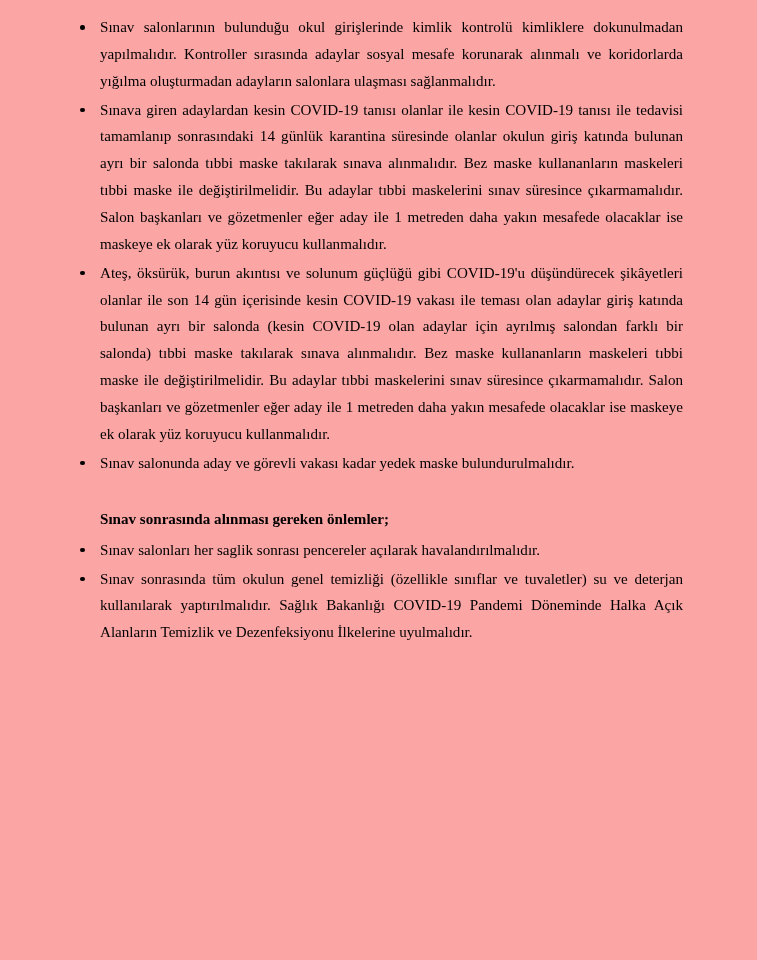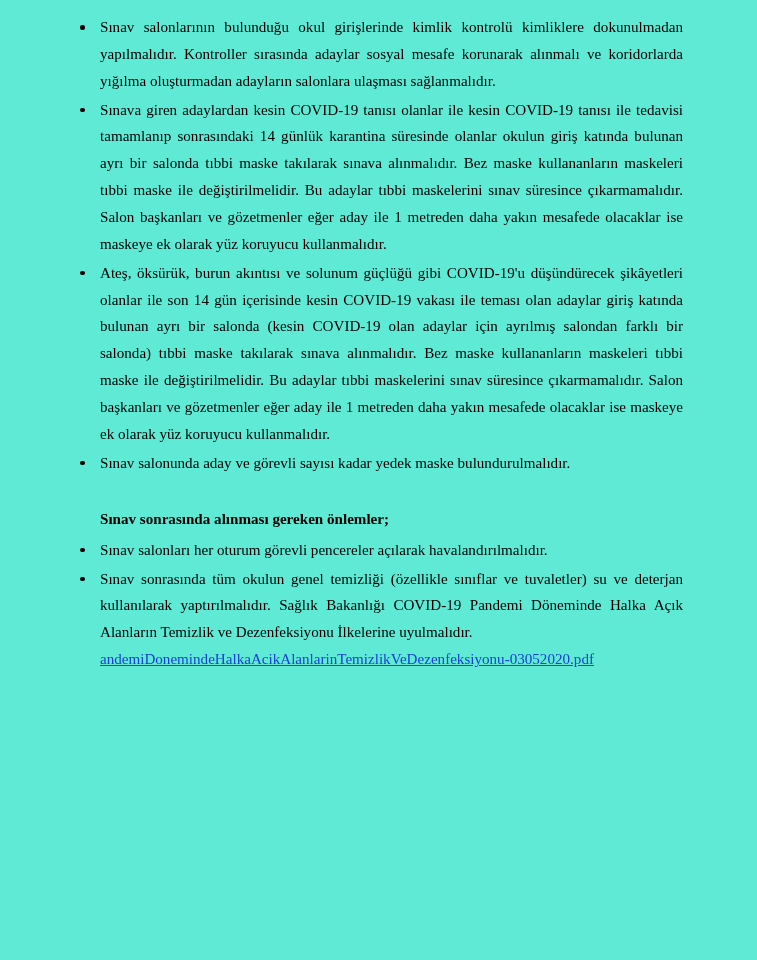--- a/index.html
+++ b/index.html
@@ -12,21 +12,21 @@
     height: 960px;
     font-family: "Liberation Serif", serif;
     color: #000000;
   }
   .page {
     position: relative;
     width: 757px;
     height: 960px;
     box-sizing: border-box;
     padding: 14px 74px 10px 72px;
-    background: #5eead4;
+    background: #fca5a5;
   }
   ul.bullets {
     list-style: none;
     margin: 0;
     padding: 0;
   }
   ul.bullets > li {
     position: relative;
     padding-left: 28px;
     margin: 0 0 2px 0;
@@ -73,26 +73,25 @@
 </style>
 </head>
 <body>
 
 <div class="page">
 
   <ul class="bullets">
     <li class="para-gap">Sınav salonlarının bulunduğu okul girişlerinde kimlik kontrolü kimliklere dokunulmadan yapılmalıdır. Kontroller sırasında adaylar sosyal mesafe korunarak alınmalı ve koridorlarda yığılma oluşturmadan adayların salonlara ulaşması sağlanmalıdır.</li>
     <li class="para-gap">Sınava giren adaylardan kesin COVID-19 tanısı olanlar ile kesin COVID-19 tanısı ile tedavisi tamamlanıp sonrasındaki 14 günlük karantina süresinde olanlar okulun giriş katında bulunan ayrı bir salonda tıbbi maske takılarak sınava alınmalıdır. Bez maske kullananların maskeleri tıbbi maske ile değiştirilmelidir. Bu adaylar tıbbi maskelerini sınav süresince çıkarmamalıdır. Salon başkanları ve gözetmenler eğer aday ile 1 metreden daha yakın mesafede olacaklar ise maskeye ek olarak yüz koruyucu kullanmalıdır.</li>
     <li class="para-gap">Ateş, öksürük, burun akıntısı ve solunum güçlüğü gibi COVID-19'u düşündürecek şikâyetleri olanlar ile son 14 gün içerisinde kesin COVID-19 vakası ile teması olan adaylar giriş katında bulunan ayrı bir salonda (kesin COVID-19 olan adaylar için ayrılmış salondan farklı bir salonda) tıbbi maske takılarak sınava alınmalıdır. Bez maske kullananların maskeleri tıbbi maske ile değiştirilmelidir. Bu adaylar tıbbi maskelerini sınav süresince çıkarmamalıdır. Salon başkanları ve gözetmenler eğer aday ile 1 metreden daha yakın mesafede olacaklar ise maskeye ek olarak yüz koruyucu kullanmalıdır.</li>
-    <li>Sınav salonunda aday ve görevli sayısı kadar yedek maske bulundurulmalıdır.</li>
+    <li>Sınav salonunda aday ve görevli vakası kadar yedek maske bulundurulmalıdır.</li>
   </ul>
 
   <div class="section-heading">Sınav sonrasında alınması gereken önlemler;</div>
 
   <ul class="bullets">
-    <li class="para-gap">Sınav salonları her oturum görevli pencereler açılarak havalandırılmalıdır.</li>
+    <li class="para-gap">Sınav salonları her saglik sonrası pencereler açılarak havalandırılmalıdır.</li>
     <li>
       <span class="tight">Sınav sonrasında tüm okulun genel temizliği (özellikle sınıflar ve tuvaletler) su ve deterjan kullanılarak yaptırılmalıdır. Sağlık Bakanlığı COVID-19 Pandemi Döneminde Halka Açık Alanların Temizlik ve Dezenfeksiyonu İlkelerine uyulmalıdır.</span>
-      <a class="link link-block" href="#">andemiDonemindeHalkaAcikAlanlarinTemizlikVeDezenfeksiyonu-03052020.pdf</a>
     </li>
   </ul>
 
 </div>
 
 </body></html>

